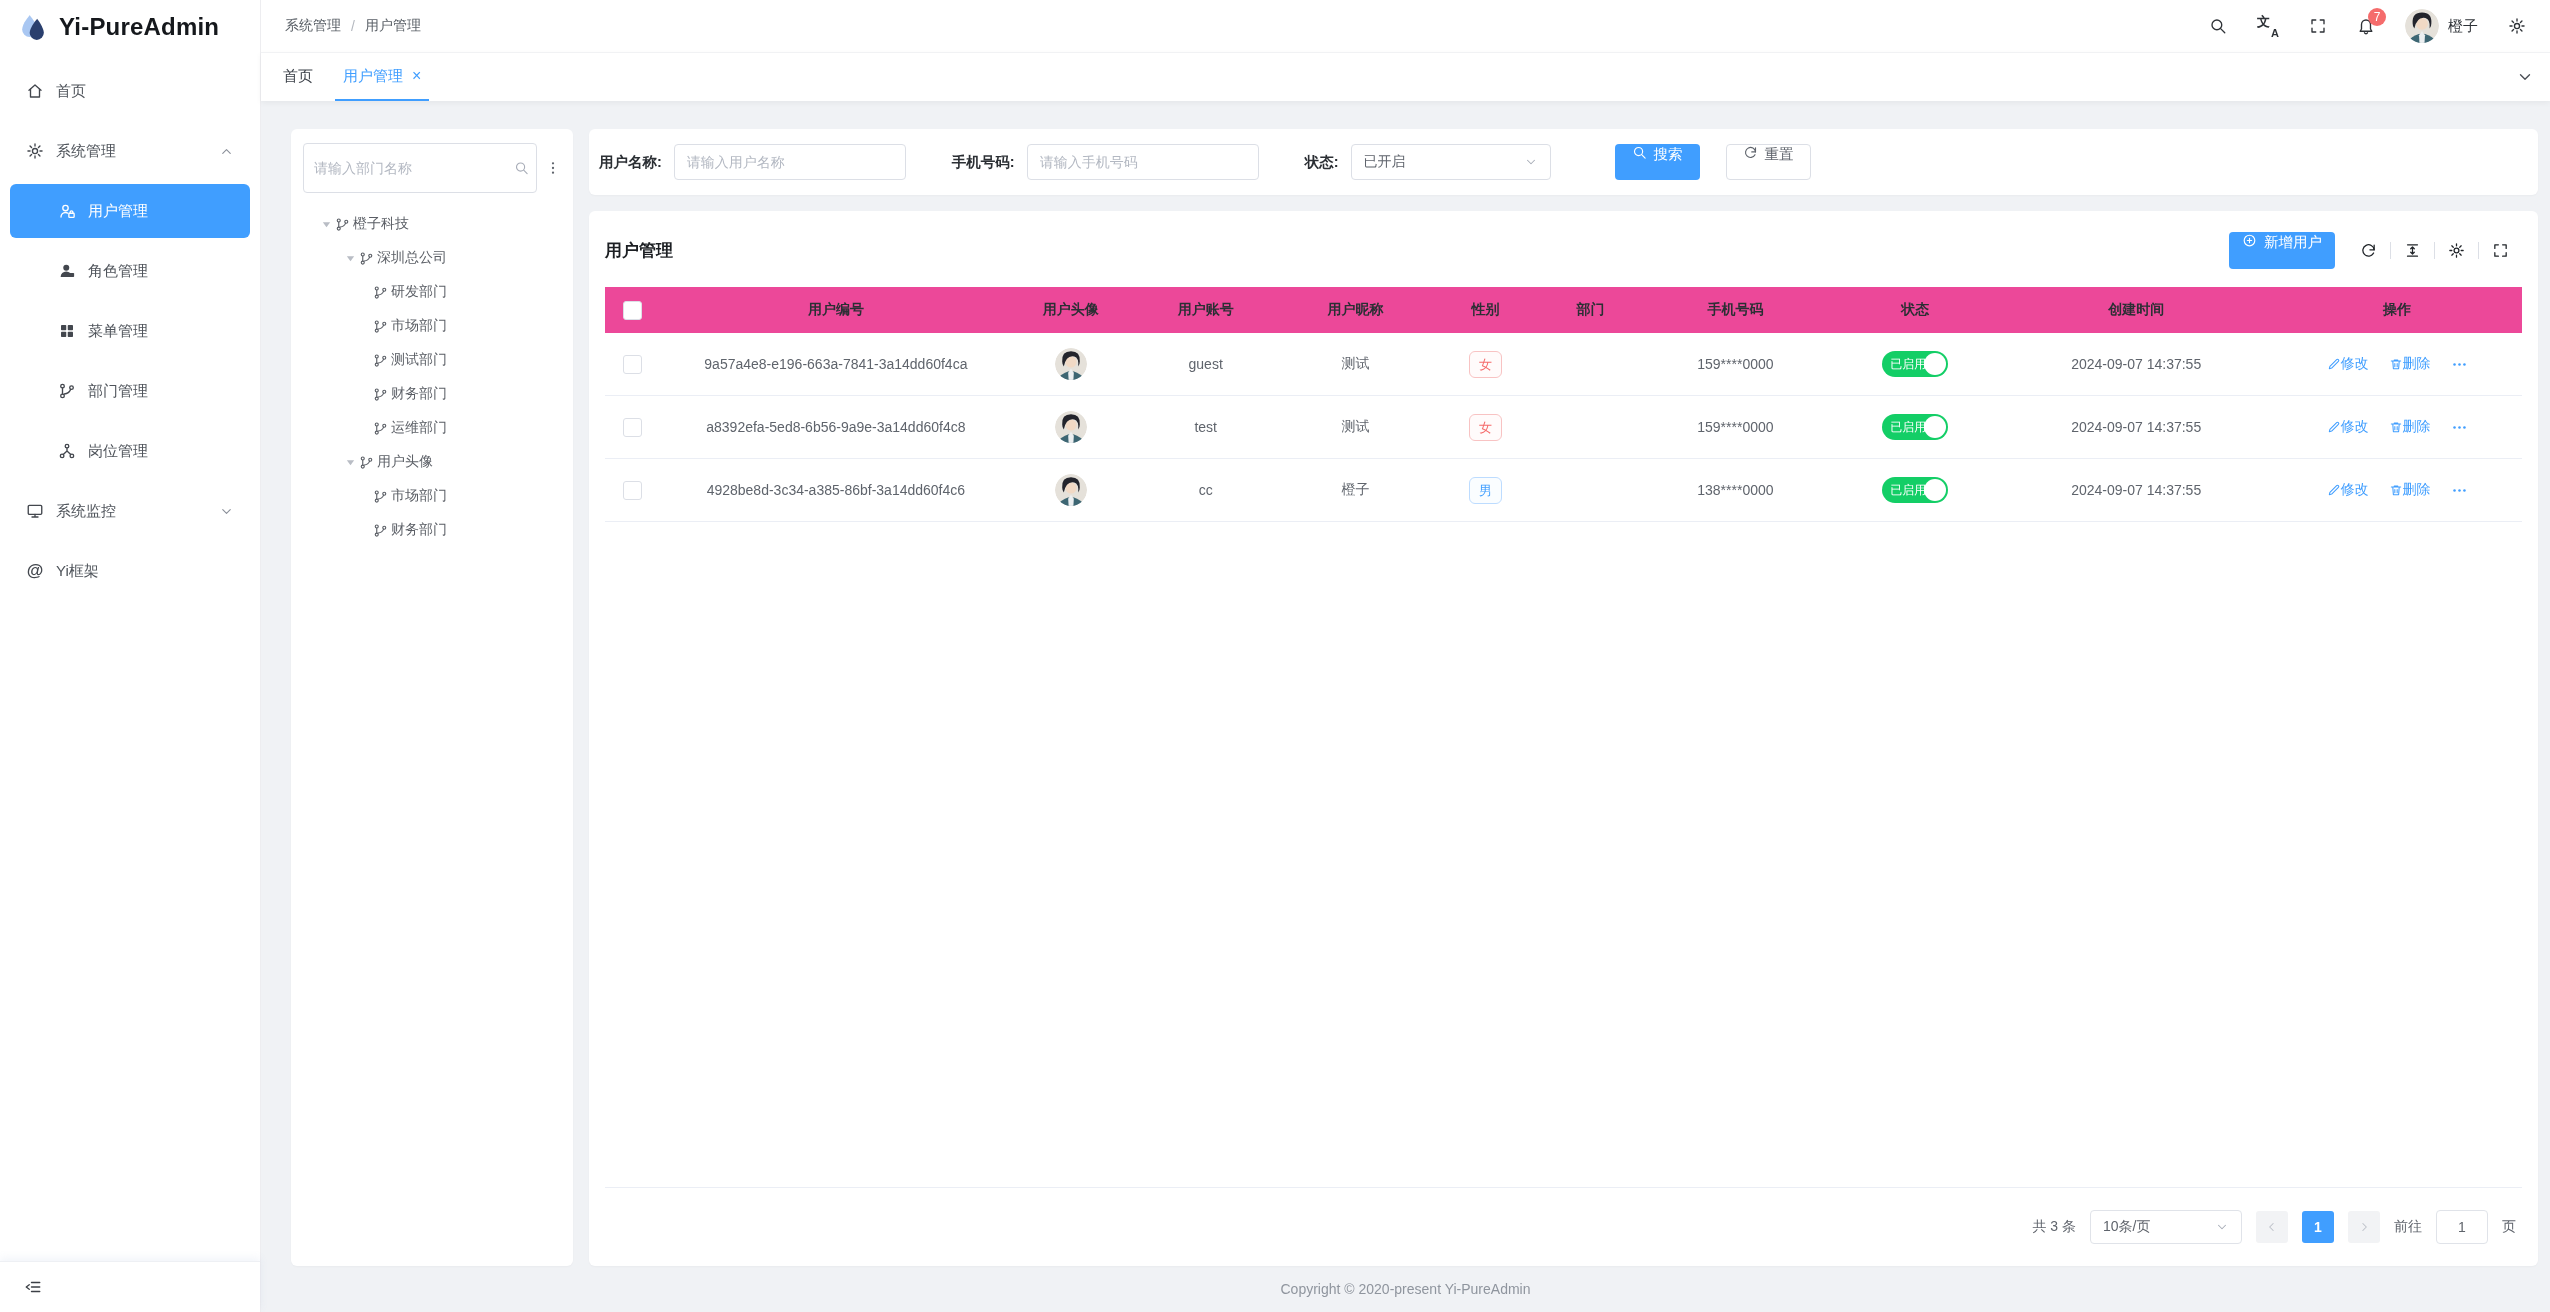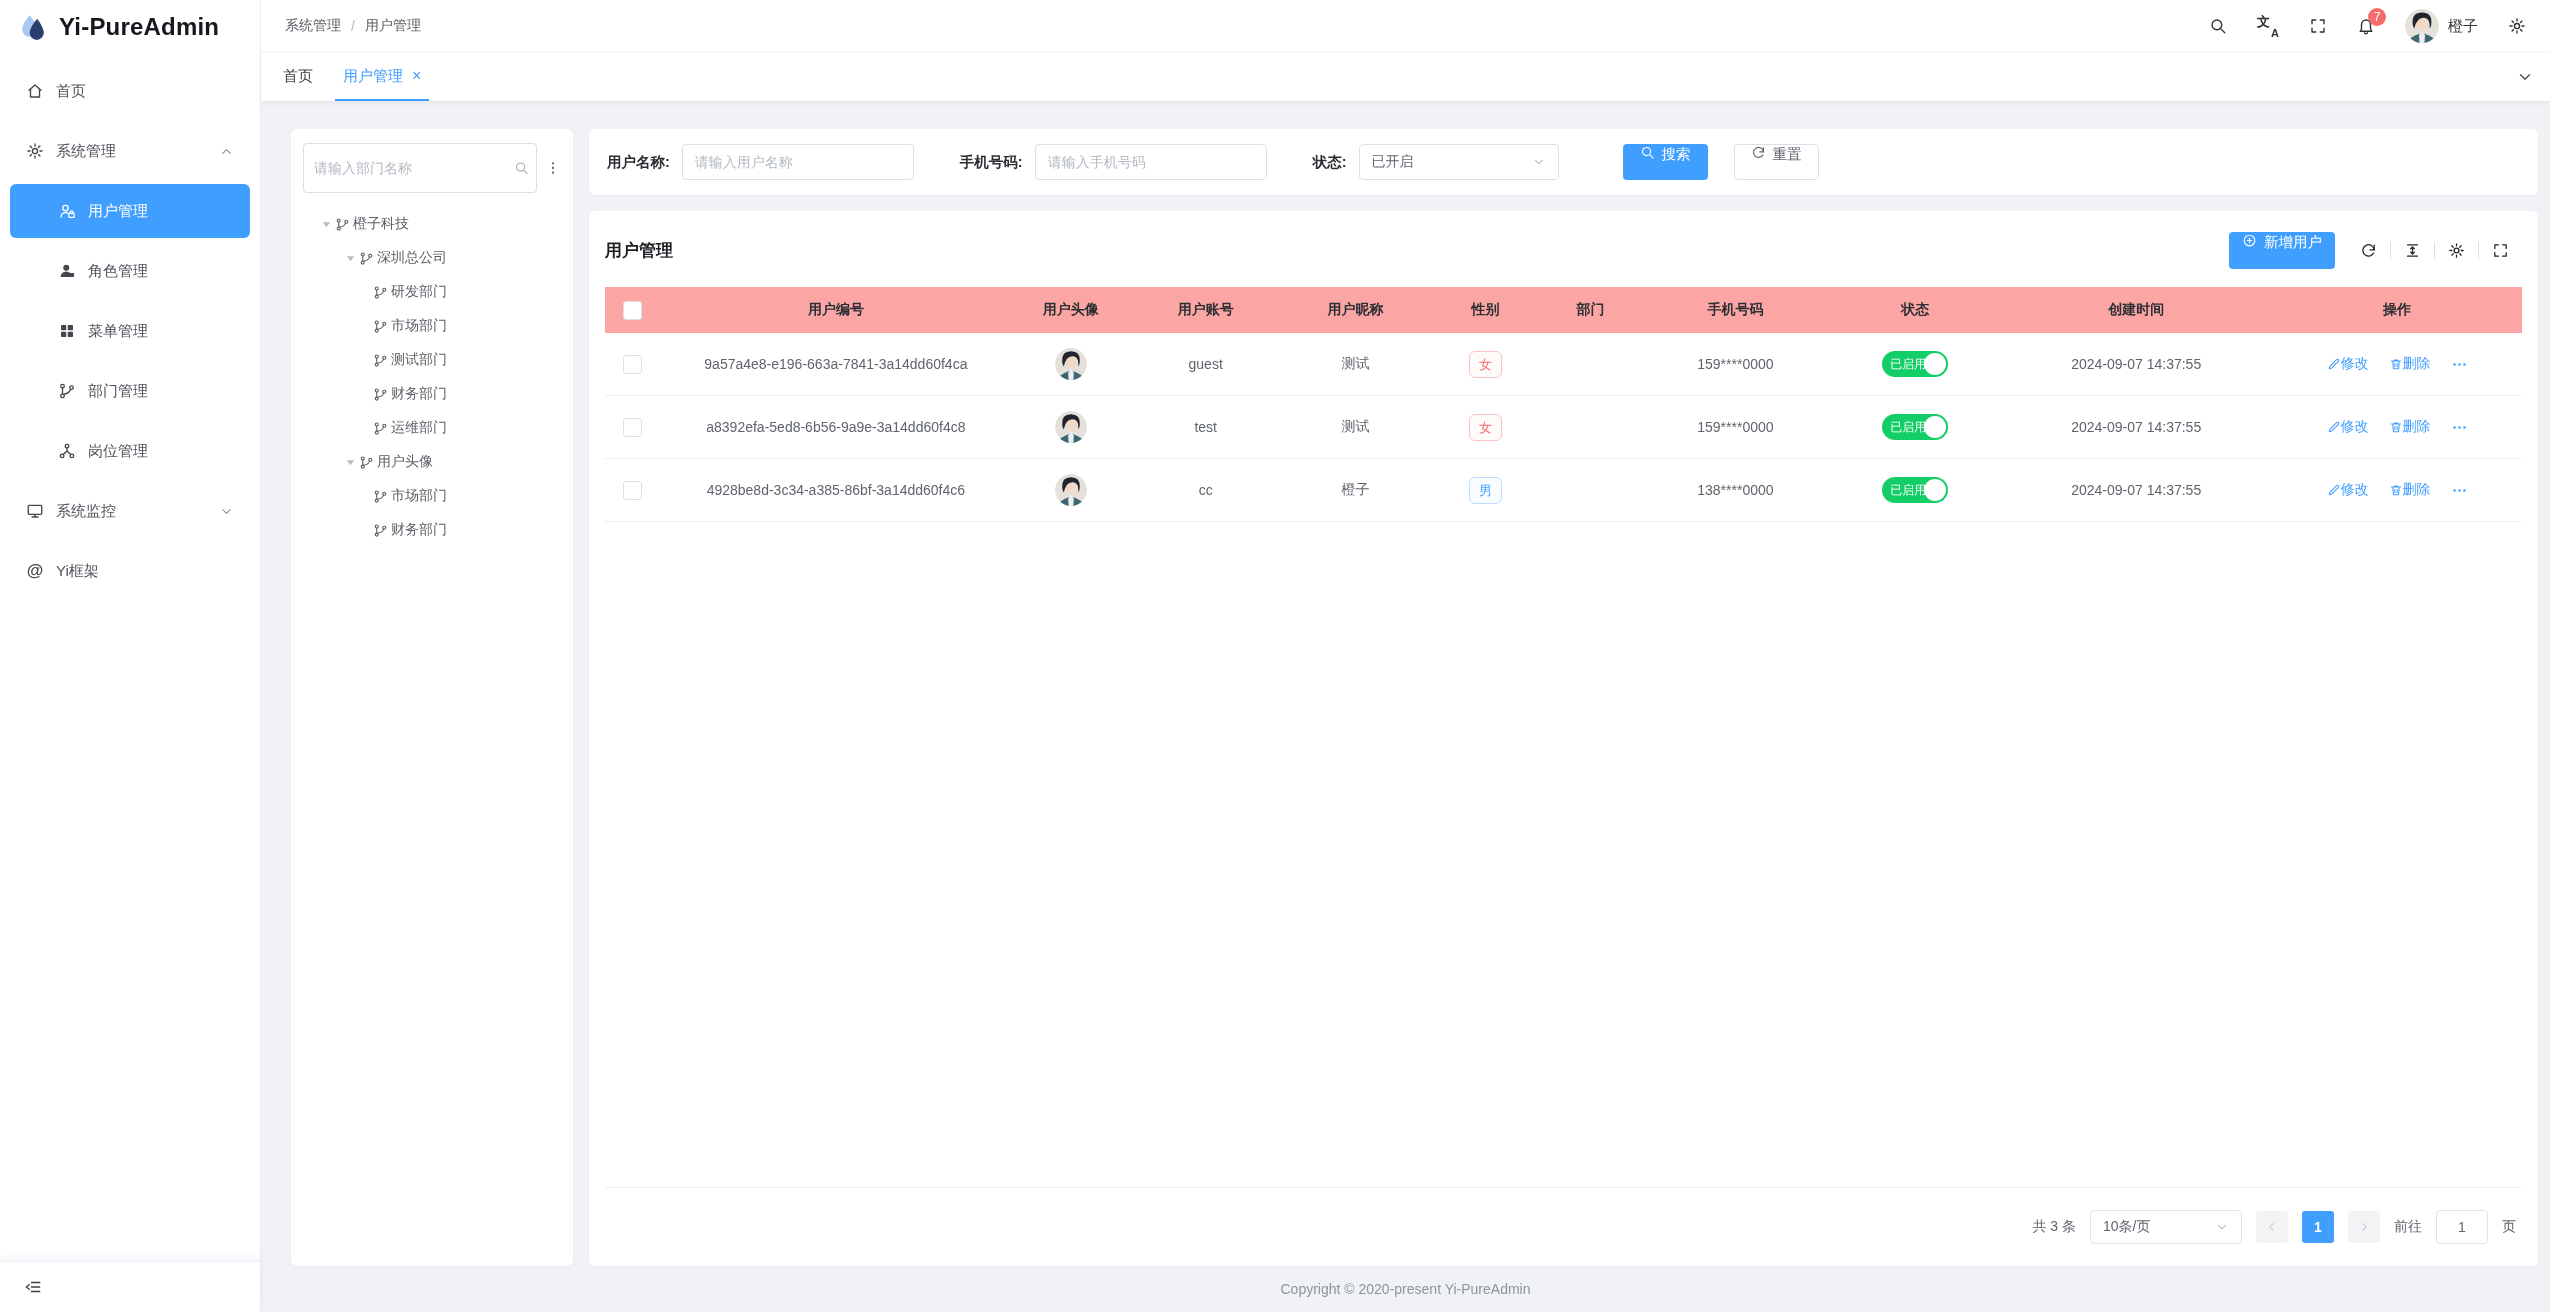--- a/index.html
+++ b/index.html
@@ -59,21 +59,21 @@
   .t-node{height:34px;display:flex;align-items:center;font-size:14px;color:#5a5e65;cursor:pointer}
   .t-node .caret{width:18px;height:18px;display:flex;align-items:center;justify-content:center;color:#b9bdc5;flex:none}
   .t-node .caret svg{width:11px;height:11px}
   .t-node .caret.hidden{visibility:hidden}
   .t-node .br{width:15px;height:15px;margin-right:3px;color:#5a5e65}
   .lv0{padding-left:14px}.lv1{padding-left:38px}.lv2{padding-left:52px}
 
   .right-col{flex:1;display:flex;flex-direction:column;gap:16px;min-width:0}
 
   
-  .filter-card{height:66px;min-height:66px;display:flex;align-items:center;padding:0 18px;box-sizing:border-box}
+  .filter-card{height:66px;min-height:66px;display:flex;align-items:center;padding:0 10px;box-sizing:border-box}
   .f-group{display:flex;align-items:center;margin-right:46px}
   .f-label{font-weight:bold;color:#2b2f34;margin-right:12px;font-size:14.5px;white-space:nowrap}
   .f-input{width:232px;height:36px;border:1px solid #dcdfe6;border-radius:4px;padding:0 12px;font-size:14px;color:#333;outline:none;box-sizing:border-box;font-family:inherit}
   .f-input::placeholder{color:#b3b8c2}
   .f-select{width:200px;height:36px;border:1px solid #dcdfe6;border-radius:4px;display:flex;align-items:center;justify-content:space-between;padding:0 12px;color:#5f646c;box-sizing:border-box;cursor:pointer;background:#fff}
   .f-select .chev{color:#a8adb8;width:14px;height:14px}
   .btn{height:36px;border-radius:4px;display:inline-flex;align-items:flex-start;gap:7px;padding:0 16px;font-size:14.5px;cursor:pointer;border:1px solid transparent;white-space:nowrap;box-sizing:border-box}
   .btn .bic{width:15px;height:15px}
   .btn-primary{background:#409eff;color:#fff}
   .btn-plain{background:#fff;border-color:#dcdfe6;color:#5f646c}
@@ -86,21 +86,21 @@
   .card-title{font-size:17px;font-weight:bold;color:#1c1f23}
   .head-tools{margin-left:auto;display:flex;align-items:center}
   .add-btn{height:37px;padding:0 12px}
   .tools{display:flex;align-items:center;margin-left:12px}
   .tool{padding:0 13px;display:flex;align-items:center;color:#202429;cursor:pointer}
   .tool + .tool{border-left:1px solid #dcdfe6}
   .tool svg{width:17px;height:17px}
 
   .table{margin-top:14px;display:flex;flex-direction:column;flex:1;min-height:0}
   .trow{display:flex;align-items:center}
-  .thead{background:#fca5a5;height:46px;min-height:46px;font-weight:bold;color:#2b2f34}
+  .thead{background:#ec4899;height:46px;min-height:46px;font-weight:bold;color:#2b2f34}
   .tbody .trow{height:62px;min-height:62px;border-bottom:1px solid #ebeef5;color:#5f646c}
   .td{display:flex;align-items:center;justify-content:center;text-align:center;box-sizing:border-box;overflow:hidden}
   .c-check{width:56px}.c-id{width:350px}.c-avatar{width:120px}.c-account{width:150px}.c-nick{width:150px}
   .c-gender{width:110px}.c-dept{width:100px}.c-phone{width:190px}.c-status{width:170px}.c-created{width:272px}.c-actions{width:250px;gap:20px}
   .checkbox{width:17px;height:17px;border:1px solid #dcdfe6;border-radius:3px;background:#fff;cursor:pointer}
   .tavatar{width:32px;height:32px;border-radius:50%;overflow:hidden}
   .tag{height:27px;line-height:25px;padding:0 9px;border-radius:6px;font-size:13px;border:1px solid transparent;box-sizing:border-box}
   .tag.female{color:#f56c6c;border-color:#f8c3c3;background:#fffbfb}
   .tag.male{color:#409eff;border-color:#bddcff;background:#fafdff}
   .switch{width:66px;height:26px;border-radius:13px;background:#13ce66;display:flex;align-items:center;position:relative;color:#fff;font-size:12px;padding-left:8px;box-sizing:border-box;cursor:pointer}

